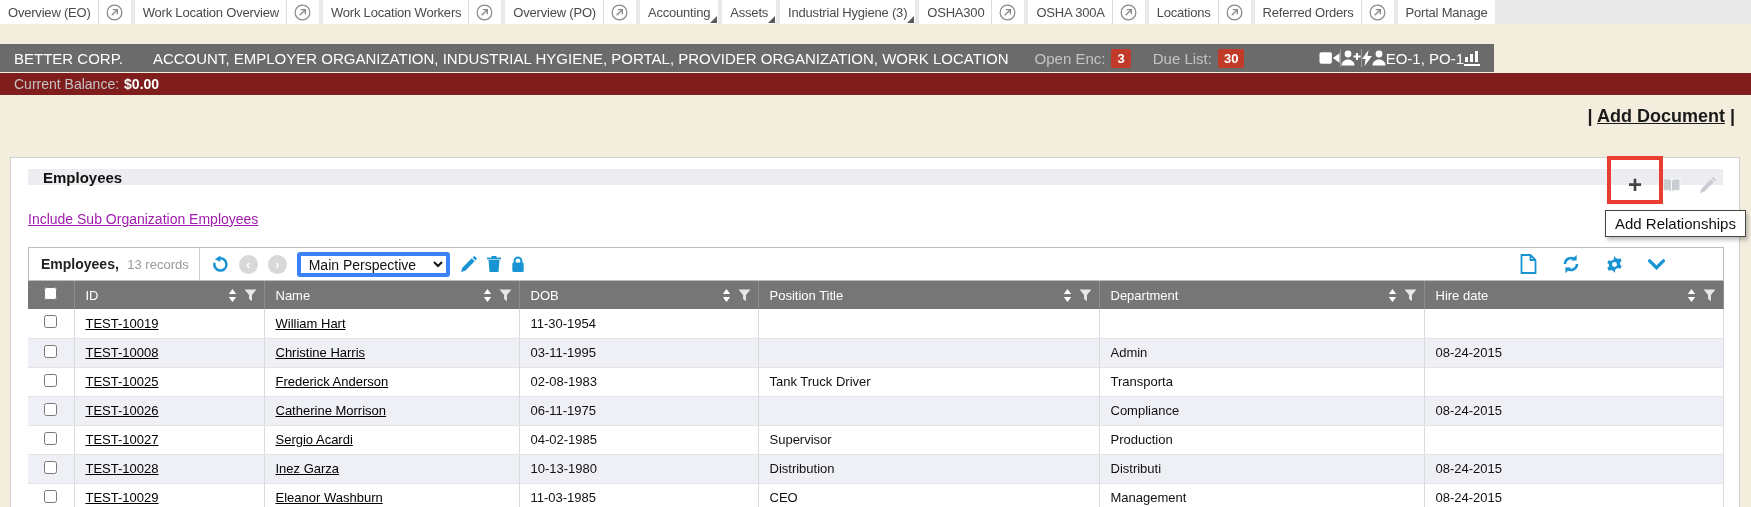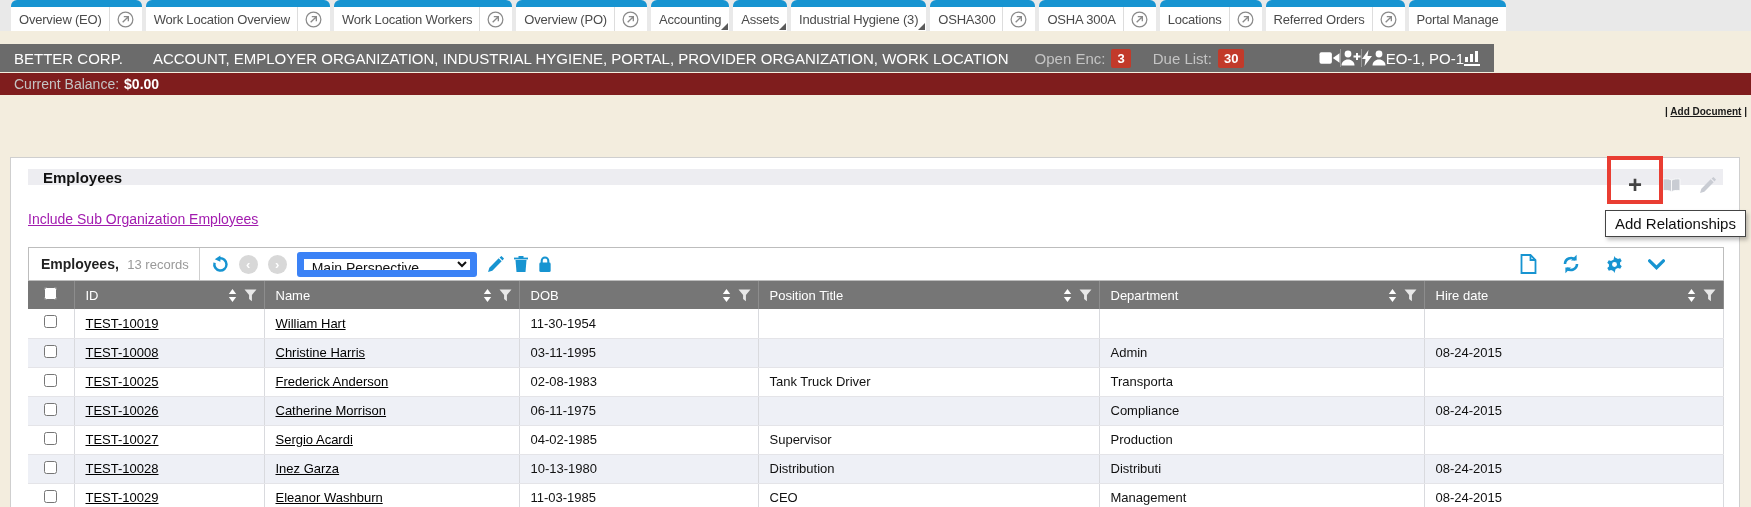--- a/index.html
+++ b/index.html
@@ -4,23 +4,23 @@
 <style>
   * { box-sizing: border-box; margin: 0; padding: 0; }
   body { margin: 0; background: #ddd; }
   .screen {
     position: relative; width: 1751px; height: 507px; overflow: hidden;
     background: #f3edde; font-family: "Liberation Sans", sans-serif;
   }
 
   
   .tabbar {
-    position: absolute; left: 0; top: 0; width: 1751px; height: 31px;
+    position: absolute; left: 0; top: 0; width: 1751px; height: 24px;
     background: #e9e9e9; display: flex; align-items: flex-end;
-    padding-left: 11px; gap: 4px; overflow: hidden; white-space: nowrap;
+    gap: 4px; overflow: hidden; white-space: nowrap;
   }
   .tab {
     position: relative; height: 31px; background: #fff;
     border-top: 7px solid #1794d1; border-radius: 6px 6px 0 0;
     display: flex; align-items: center; padding: 0 8px;
     font-size: 13px; color: #4b4b4b; letter-spacing: -0.2px;
     flex: 0 0 auto; cursor: pointer;
   }
   .tab.active { background: #1794d1; color: #fff; font-weight: bold; }
   .tab-ext { display: flex; align-items: center; margin-left: 7px; padding-left: 7px;
@@ -52,21 +52,21 @@
   
   .balancebar {
     position: absolute; left: 0; top: 73px; width: 1751px; height: 22px;
     background: #7f1d1d; color: #fff; display: flex; align-items: center;
     padding: 0 14px; font-size: 14px; gap: 5px;
   }
   .balancebar b { color: #fff; }
 
   
   .adddoc {
-    position: absolute; top: 106px; right: 4px; font-size: 10px;
+    position: absolute; top: 106px; right: 16px; font-size: 18px;
     font-weight: bold; color: #1a1a1a;
   }
   .adddoc a { color: #1a1a1a; text-decoration: underline; cursor: pointer; }
 
   
   .panel {
     position: absolute; left: 10px; top: 157px; width: 1730px; height: 360px;
     background: #fff; border: 1px solid #cfcfcf;
   }
   .panel-strip {
@@ -107,22 +107,22 @@
   .gtitle { font-size: 14px; font-weight: bold; color: #222; }
   .gcount { font-size: 13px; color: #999; margin-left: 4px; }
   .tb-sep { width: 1px; align-self: stretch; background: #cfcfcf; }
   .ic-blue { color: #1794d1; cursor: pointer; display: flex; align-items: center; }
   .nav-circle {
     width: 19px; height: 19px; border-radius: 50%; background: #d8d8d8;
     color: #fff; font-size: 13px; font-weight: bold; display: flex;
     align-items: center; justify-content: center; line-height: 1;
   }
   .persp {
-    height: 25px; width: 180px; font-size: 14px; font-family: "Liberation Sans", sans-serif;
-    border: 7px solid #3b82f6; border-radius: 3px; background: #fff; color: #111;
+    height: 25px; width: 153px; font-size: 14px; font-family: "Liberation Sans", sans-serif;
+    border: 4px solid #3b82f6; border-radius: 3px; background: #fff; color: #111;
     padding-left: 4px;
   }
   .gtoolbar-right { margin-left: auto; display: flex; align-items: center;
                     gap: 24px; padding-right: 58px; }
 
   
   table.gridtbl { width: 100%; border-collapse: collapse; table-layout: fixed; }
   .gridtbl th {
     background: #767676; color: #fff; font-size: 13px; font-weight: normal;
     height: 28px; text-align: left; padding: 0 7px 0 11px;

